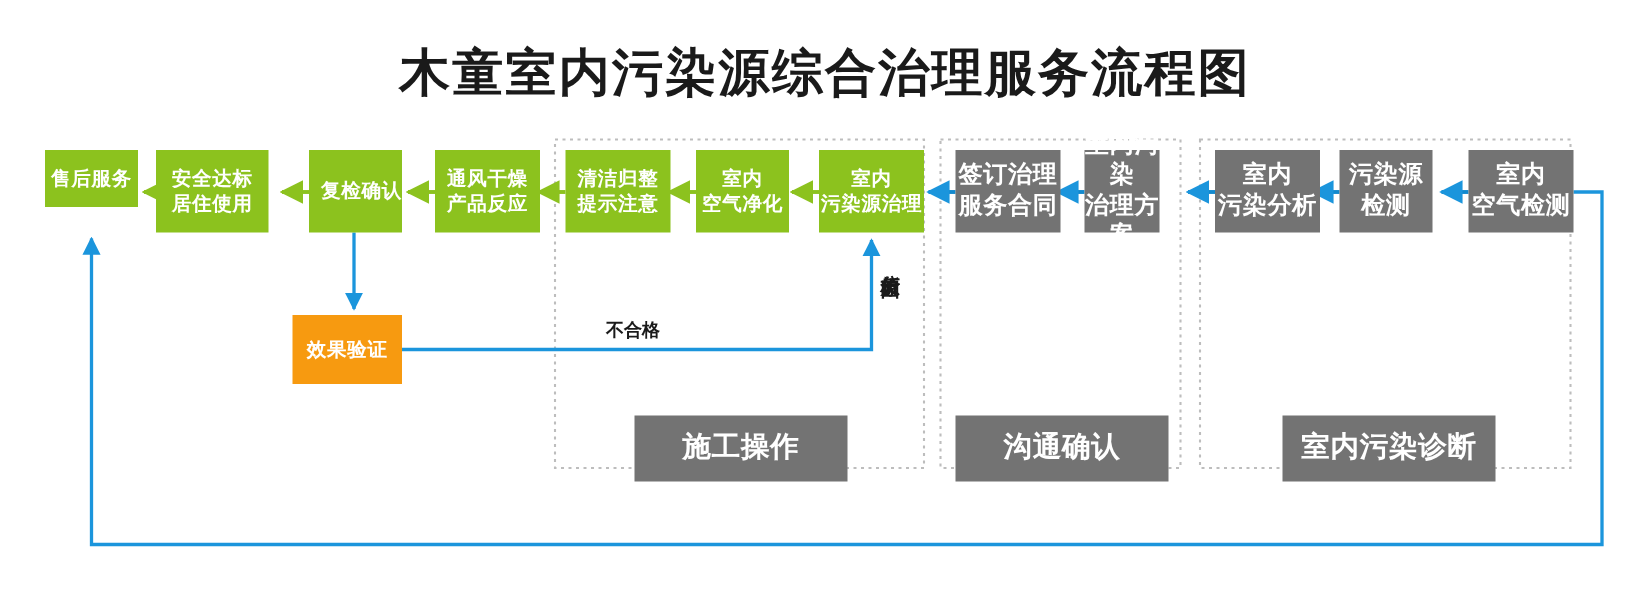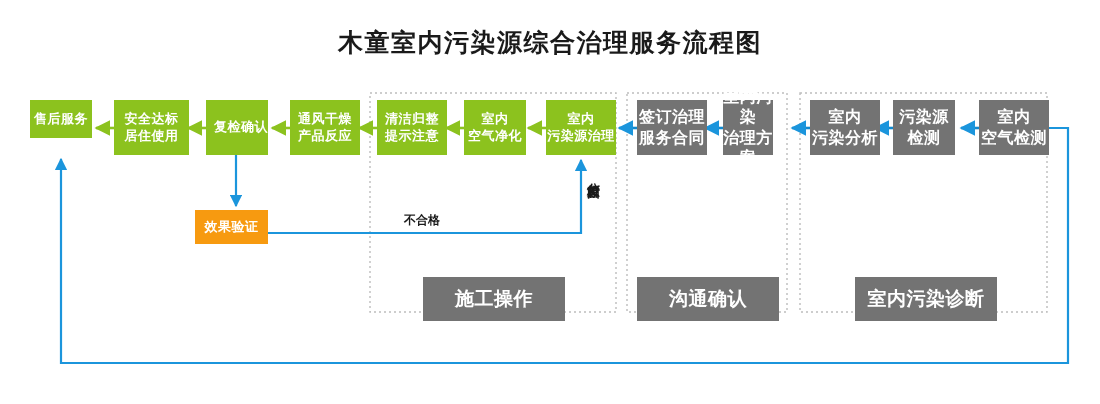--- a/index.html
+++ b/index.html
@@ -40,21 +40,21 @@
   .node-green { background: #8CC21E; font-size: 13px; }
   .node-blue  { background: #737373; font-size: 16px; }
   .node-orange-small { background: #F79A10; font-size: 13px; }
   .node-orange-band  { background: #737373; font-size: 19px; }
   .page-title {
     position: absolute;
     left: 0;
     top: 26px;
     width: 1100px;
     text-align: center;
-    font-size: 25px;
+    font-size: 34px;
     font-weight: bold;
     color: #1a1a1a;
     letter-spacing: 1.5px;
     z-index: 3;
   }
   .edge-label {
     position: absolute;
     font-size: 12px;
     font-weight: bold;
     color: #1a1a1a;
@@ -129,21 +129,21 @@
     </g>
 
     <g>
       <path d="M 1049 128 L 1068 128 L 1068 363 L 61 363 L 61 159" stroke="#1B95DC" stroke-width="2.2" fill="none" marker-end="url(#arrow-line)"></path>
     </g>
   </svg>
 
   <div class="node node-green" style="left:30px; top:100px; width:62px; height:38px;">
     <span>售后服务</span>
   </div>
-  <div class="node node-green" style="left:114px; top:100px; width:75px; height:55px;font-family:Liberation Serif, serif;">
+  <div class="node node-green" style="left:104px; top:100px; width:75px; height:55px;font-family:Liberation Serif, serif;">
     <span>安全达标<br>居住使用</span>
   </div>
   <div class="node node-green" style="left:206px; top:100px; width:62px; height:55px;justify-content:flex-end;">
     <span>复检确认</span>
   </div>
   <div class="node node-green" style="left:290px; top:100px; width:70px; height:55px;">
     <span>通风干燥<br>产品反应</span>
   </div>
   <div class="node node-green" style="left:377px; top:100px; width:70px; height:55px;">
     <span>清洁归整<br>提示注意</span>
@@ -164,21 +164,21 @@
   <div class="node node-blue" style="left:810px; top:100px; width:70px; height:55px;">
     <span>室内<br>污染分析</span>
   </div>
   <div class="node node-blue" style="left:893px; top:100px; width:62px; height:55px;">
     <span>污染源<br>检测</span>
   </div>
   <div class="node node-blue" style="left:979px; top:100px; width:70px; height:55px;">
     <span>室内<br>空气检测</span>
   </div>
 
-  <div class="node node-orange-small" style="left:195px; top:210px; width:73px; height:34px;">
+  <div class="node node-orange-small" style="left:195px; top:210px; width:73px; height:46px;">
     <span>效果验证</span>
   </div>
 
   <div class="edge-label" style="left:404px; top:212px;">不合格</div>
   <div class="edge-label-vertical" style="left:587px; top:173px;">分析原因</div>
 
   <div class="node node-orange-band" style="left:423px; top:277px; width:142px; height:44px;">
     <span>施工操作</span>
   </div>
   <div class="node node-orange-band" style="left:637px; top:277px; width:142px; height:44px;">

